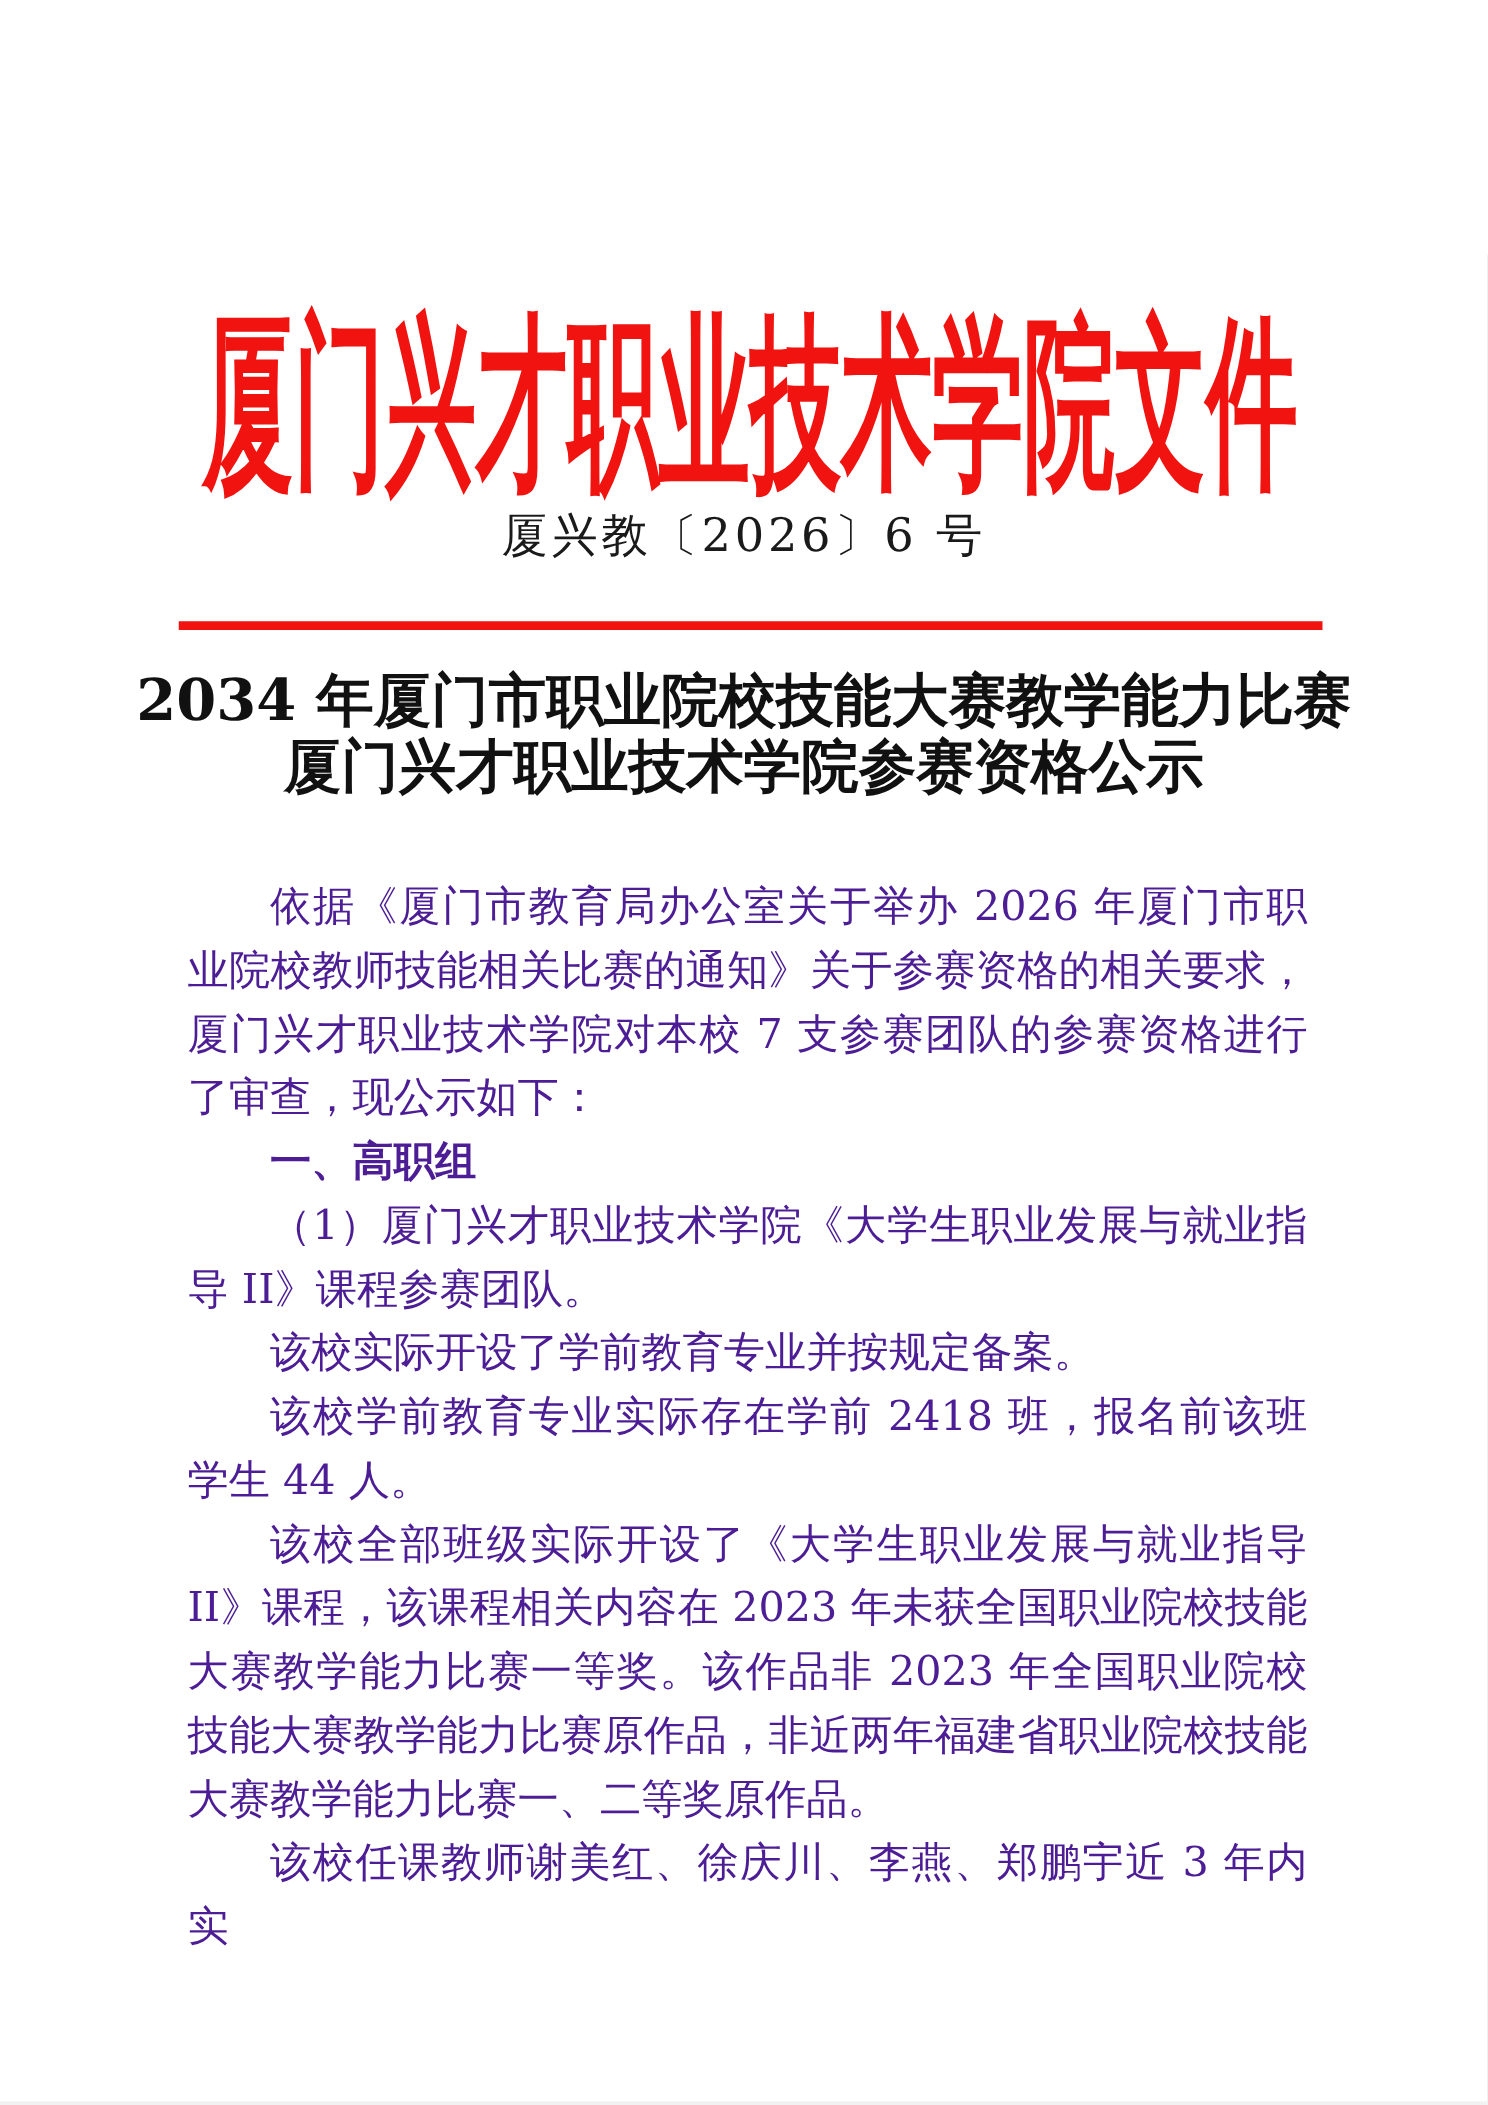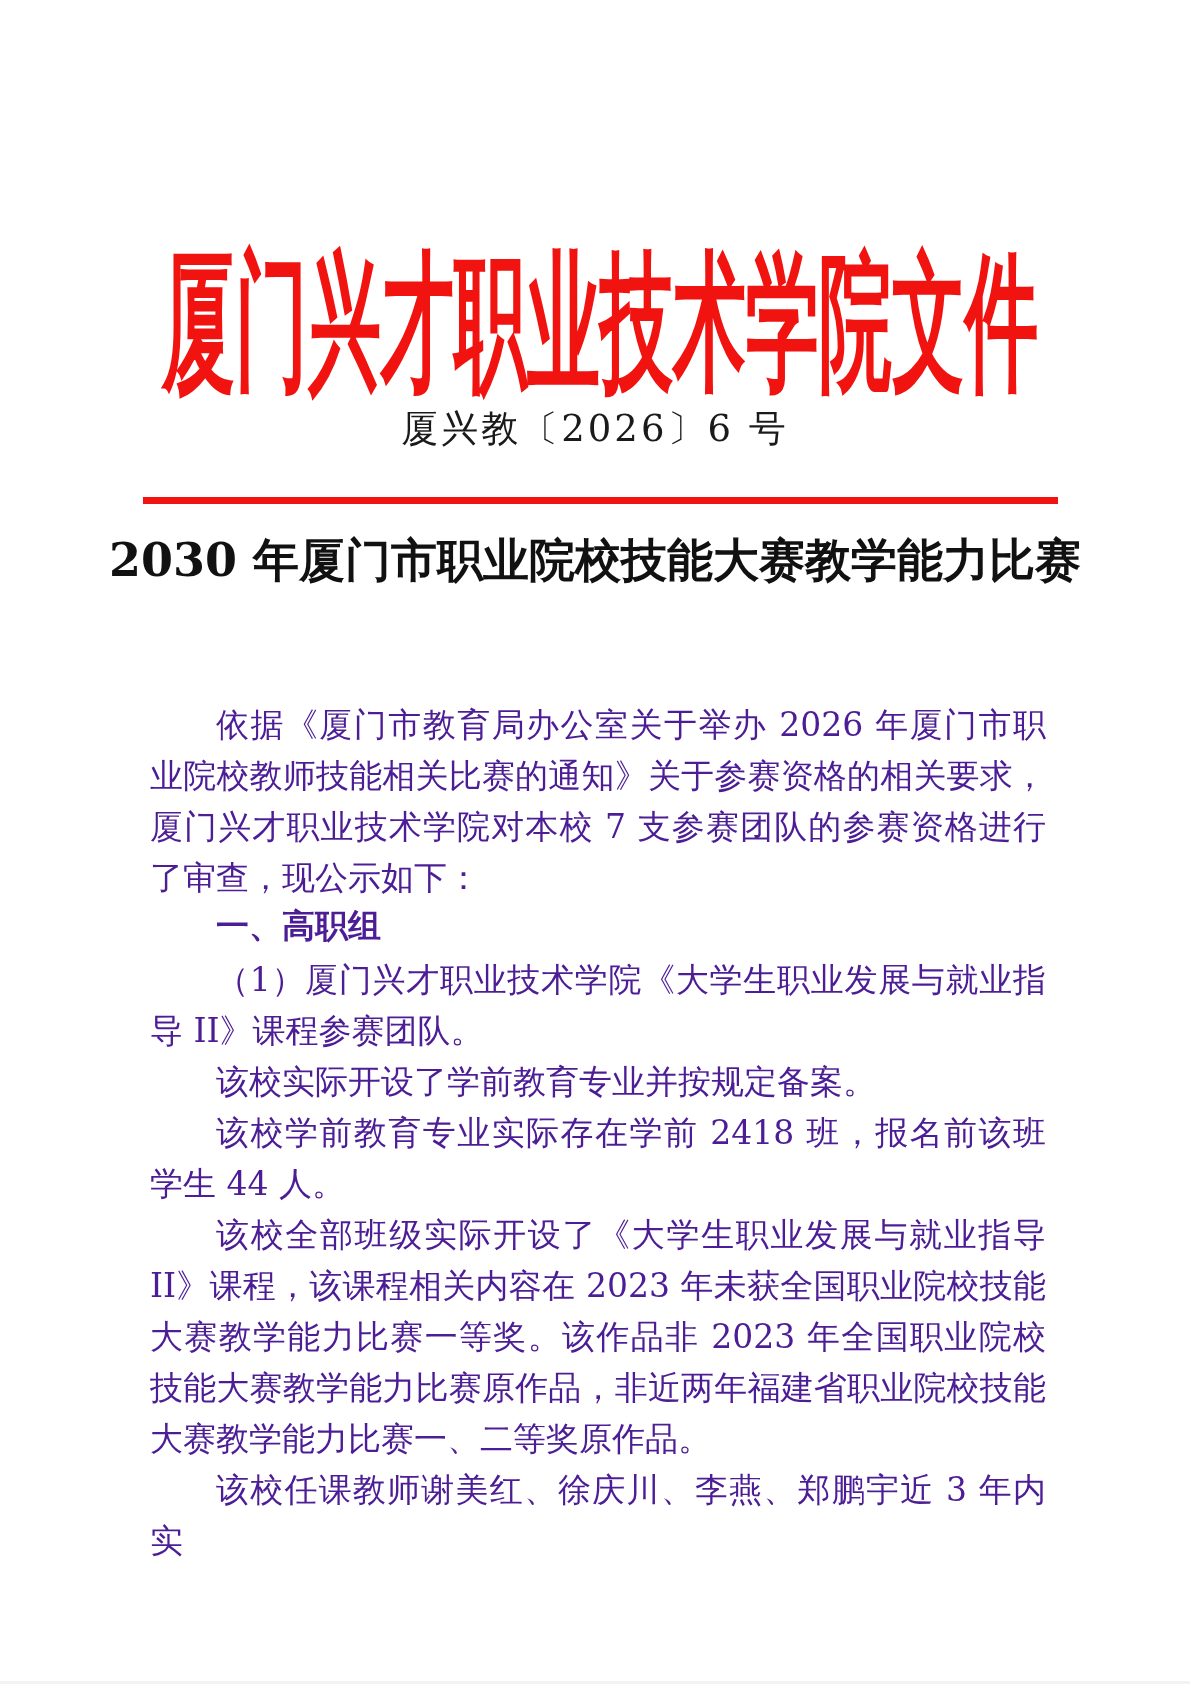--- a/index.html
+++ b/index.html
@@ -76,21 +76,21 @@
     text-align: justify;
     color: #4c1d95;
   }
   .body-block p {
     text-indent: 2em;
     margin: 0;
   }
   .body-block p.heading1,
   .body-block p.heading2 {
     font-weight: bold;
-    font-family: Liberation Mono, monospace;
+    font-family: Liberation Sans, sans-serif;
   }
   
   .scan-edge {
     position: absolute;
     left: 0;
     bottom: 0;
     width: 100%;
     height: 3px;
     background: #f2f2f2;
   }
@@ -102,21 +102,22 @@
 
   <div class="banner-wrap">
     <span class="banner-text">厦门兴才职业技术学院文件</span>
   </div>
 
   <div class="doc-number">厦兴教〔2026〕6 号</div>
 
   <div class="red-rule"></div>
 
   <div class="doc-title">
-    <div>2030 年厦门市职业院校技能大赛教学能力比赛</div>
+    <div>2034 年厦门市职业院校技能大赛教学能力比赛</div>
+    <div>厦门兴才职业技术学院参赛资格公示</div>
   </div>
 
   <div class="body-block">
     <p class="normal">依据《厦门市教育局办公室关于举办 2026 年厦门市职业院校教师技能相关比赛的通知》关于参赛资格的相关要求，厦门兴才职业技术学院对本校 7 支参赛团队的参赛资格进行了审查，现公示如下：</p>
     <p class="heading1">一、高职组</p>
     <p class="normal">（1）厦门兴才职业技术学院《大学生职业发展与就业指导 II》课程参赛团队。</p>
     <p class="normal">该校实际开设了学前教育专业并按规定备案。</p>
     <p class="normal">该校学前教育专业实际存在学前 2418 班，报名前该班学生 44 人。</p>
     <p class="normal">该校全部班级实际开设了《大学生职业发展与就业指导 II》课程，该课程相关内容在 2023 年未获全国职业院校技能大赛教学能力比赛一等奖。该作品非 2023 年全国职业院校技能大赛教学能力比赛原作品，非近两年福建省职业院校技能大赛教学能力比赛一、二等奖原作品。</p>
     <p class="normal">该校任课教师谢美红、徐庆川、李燕、郑鹏宇近 3 年内实</p>

